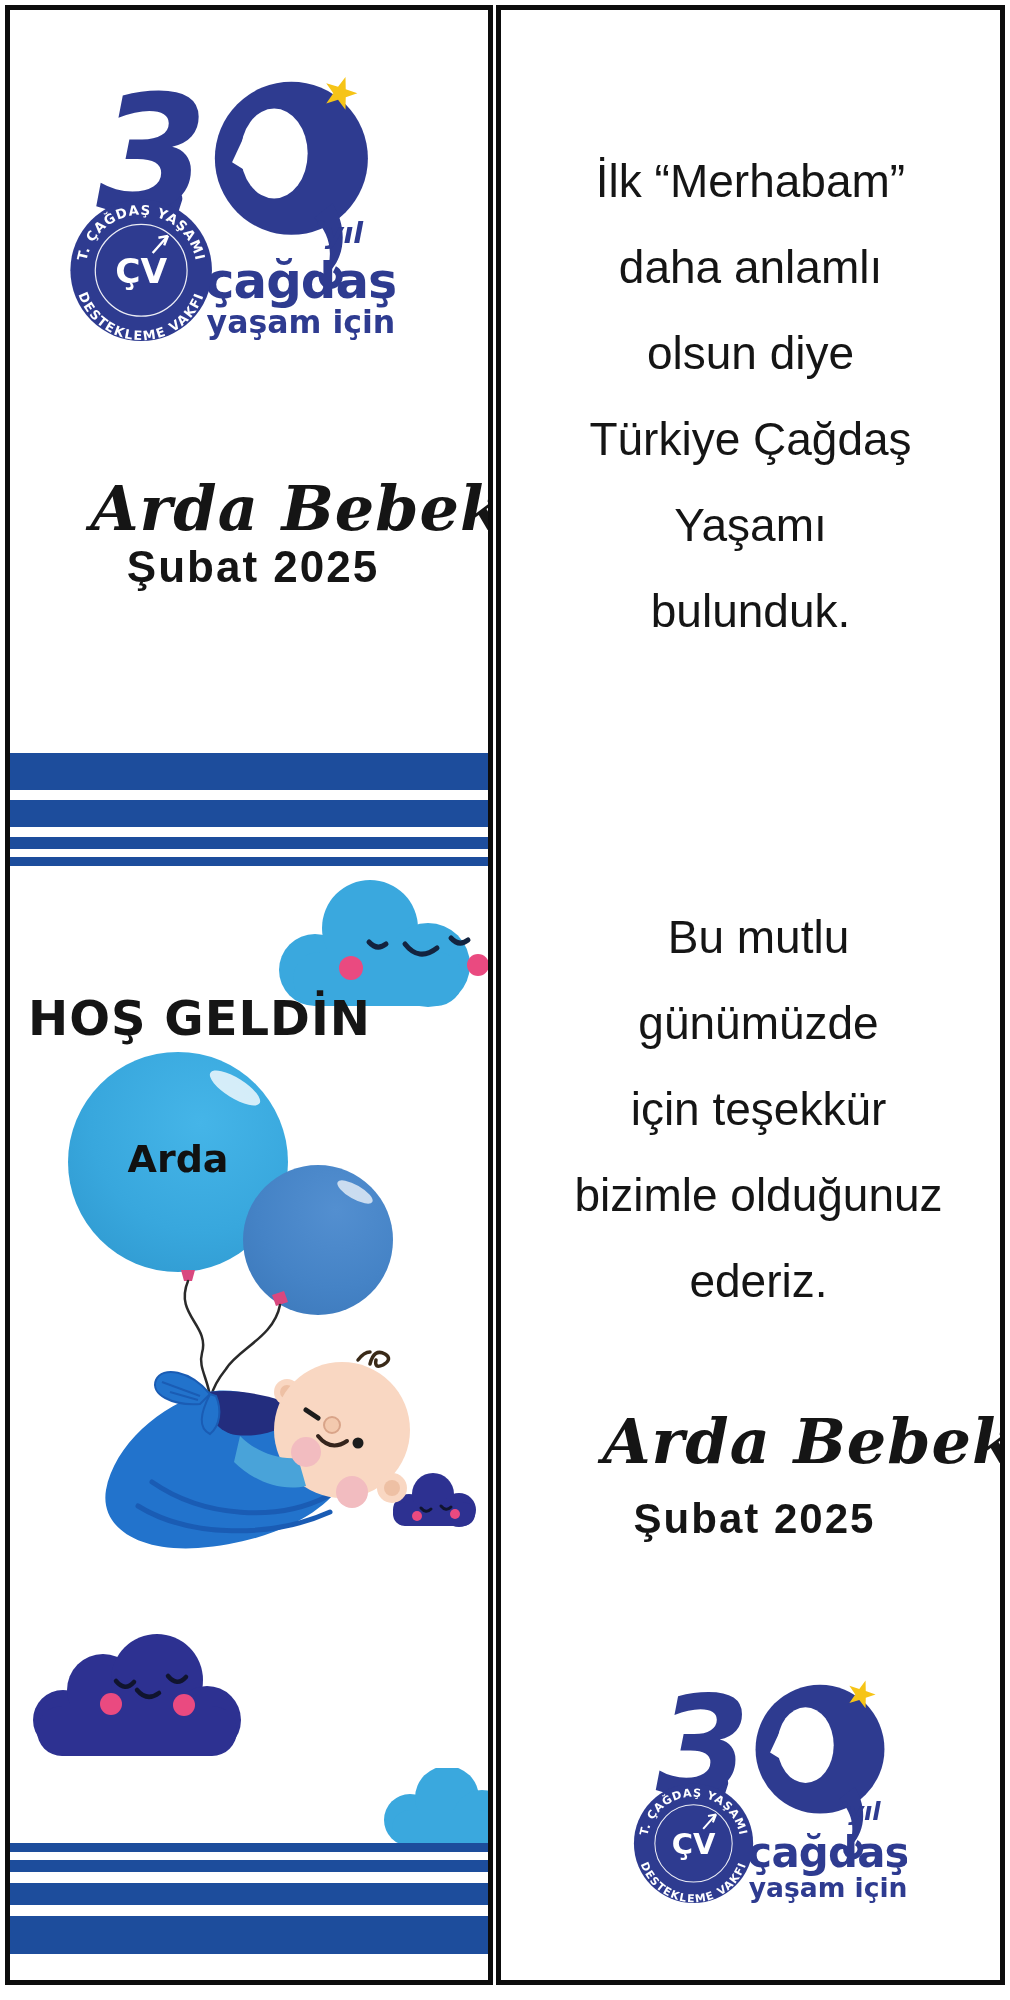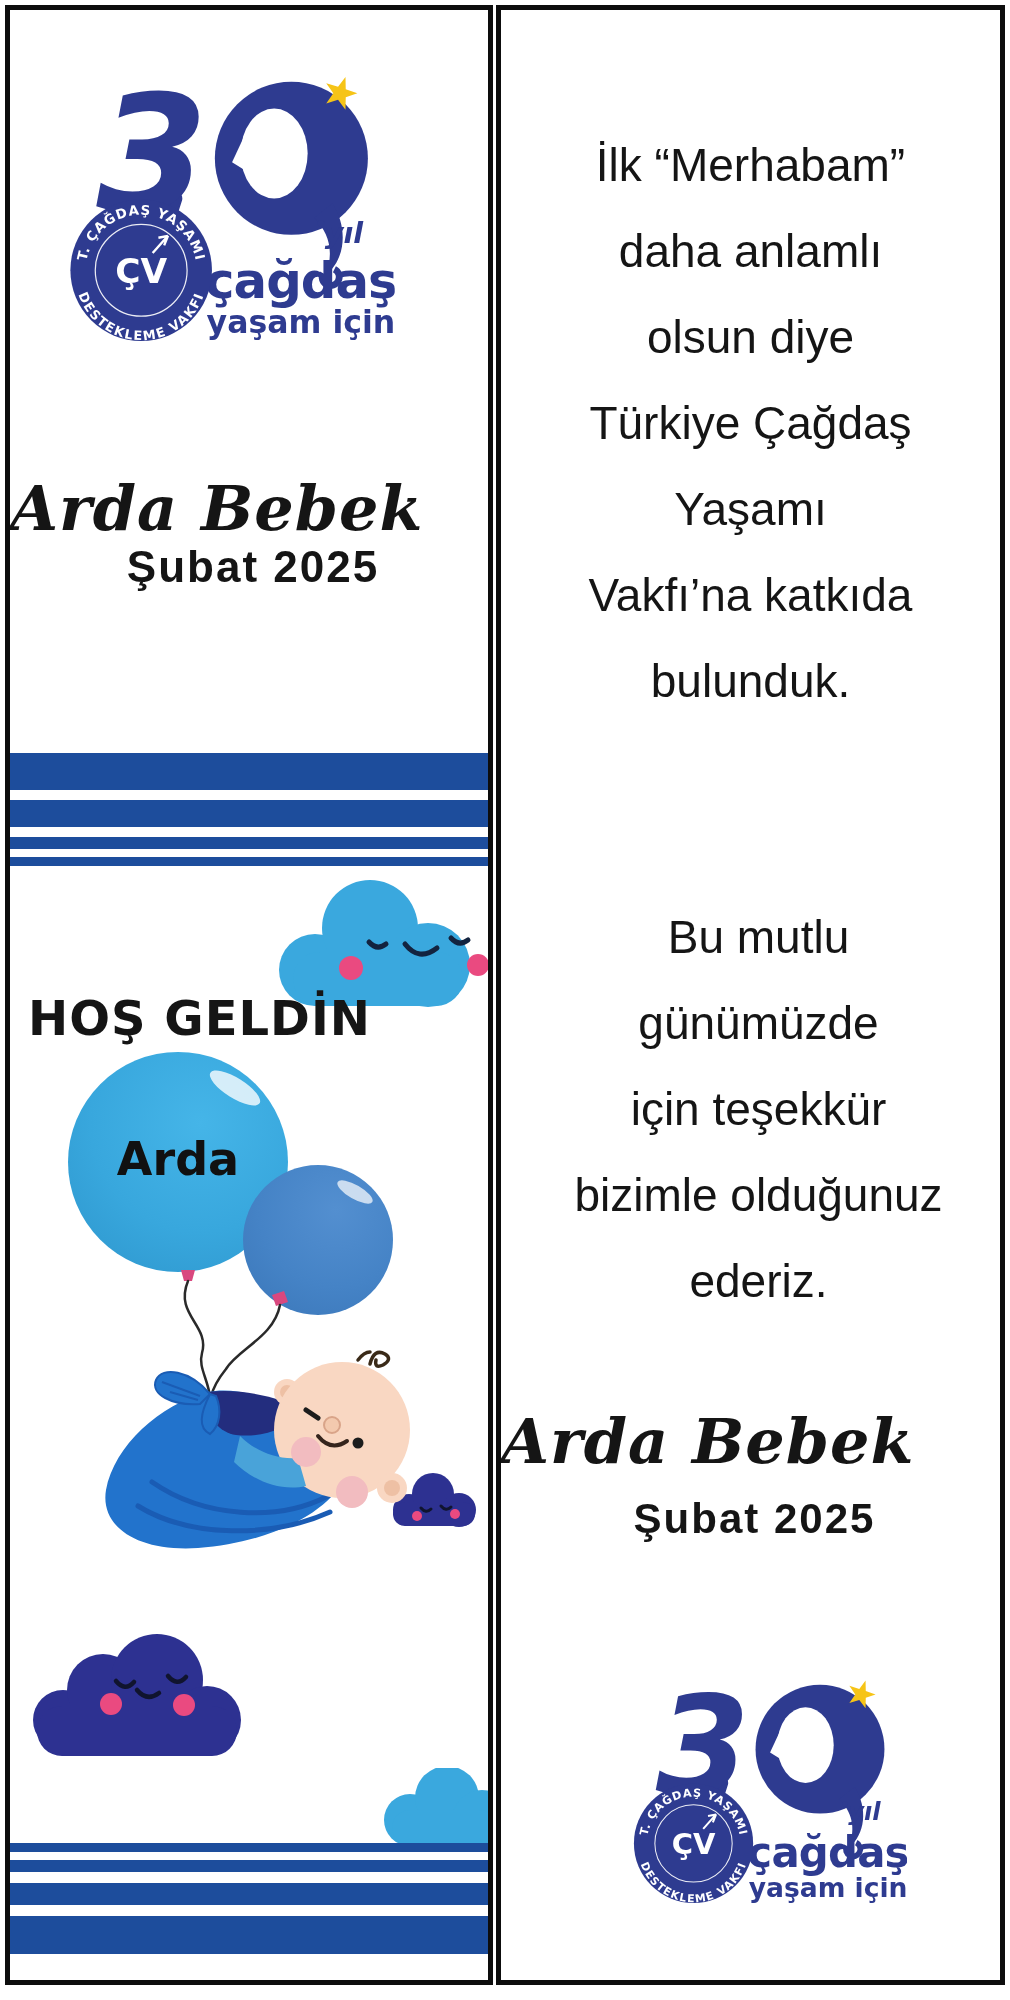--- a/index.html
+++ b/index.html
@@ -13,21 +13,21 @@
   .panel{position:absolute;top:5px;height:1980px;background:#fff;border:5px solid #0d0d0d;overflow:hidden;}
   .panel.left{left:5px;width:488px;}
   .panel.right{left:496px;width:509px;}
 
   svg text{font-family:"DejaVu Sans",sans-serif;}
 
   .logo{position:absolute;}
   .logo-top{left:40px;top:45px;width:345px;height:287px;}
   .logo-bottom{left:116px;top:1652px;width:290px;height:242px;}
 
-  .name-script{position:absolute;left:0;width:100%;text-align:left;
+  .name-script{position:absolute;left:16px;width:100%;text-align:right;
     font-family:"DejaVu Serif",serif;font-style:italic;font-weight:bold;
     font-size:62px;letter-spacing:1px;color:var(--ink);}
   .left-name{top:462px;}
   .right-name{top:1395px;}
 
   .date-comic{position:absolute;left:4px;width:100%;text-align:center;
     font-family:Liberation Sans, sans-serif;font-weight:bold;letter-spacing:2px;color:var(--ink);}
   .left-date{top:532px;font-size:44px;}
   .right-date{top:1485px;font-size:42px;}
 
@@ -49,33 +49,33 @@
 
   .balloon{position:absolute;border-radius:50%;}
   .balloon-big{left:58px;top:1042px;width:220px;height:220px;
     background:radial-gradient(circle at 60% 32%,#45b5e8,#38a7dd 55%,#2d95cc);
     display:flex;align-items:center;justify-content:center;z-index:2;}
   .balloon-small{left:233px;top:1155px;width:150px;height:150px;
     background:radial-gradient(circle at 62% 30%,#538fd0,#4583c6 55%,#3a76b8);z-index:3;}
   .hl{position:absolute;border-radius:50%;background:rgba(255,255,255,.78);}
   .hl-big{left:138px;top:26px;width:58px;height:20px;transform:rotate(32deg);}
   .hl-small{left:92px;top:20px;width:40px;height:14px;transform:rotate(30deg);background:rgba(255,255,255,.7);}
-  .balloon-label{font-family:"DejaVu Sans",sans-serif;font-weight:bold;font-size:46px;color:#111;margin-top:-6px;}
+  .balloon-label{font-family:"DejaVu Sans",sans-serif;font-weight:bold;font-size:38px;color:#111;margin-top:-6px;}
 
   .art{position:absolute;}
   .cloud1{left:255px;top:860px;width:225px;height:150px;}
   .strings{left:140px;top:1255px;width:140px;height:140px;z-index:4;}
   .bundle{left:30px;top:1320px;width:370px;height:235px;z-index:5;}
   .cloud-tiny{left:373px;top:1458px;width:100px;height:62px;}
   .cloud-navy{left:5px;top:1608px;width:235px;height:150px;}
   .cloud-part{left:362px;top:1758px;width:125px;height:80px;}
 
   .msg{position:absolute;left:0;width:100%;text-align:center;color:var(--ink);
     font-size:46px;line-height:86px;font-family:"Liberation Sans",sans-serif;}
-  .msg1{top:112px;}
+  .msg1{top:128px;}
   .msg2{top:884px;padding-left:16px;}
 </style>
 </head>
 <body>
 
 <svg width="0" height="0" style="position:absolute">
   <defs>
     <symbol id="cydv-logo" viewBox="0 0 360 300">
       <path d="M130,150 C120,185 108,200 88,212" style="stroke:var(--logo-blue)" stroke-width="16" fill="none" stroke-linecap="round"></path>
       <text x="48" y="162" font-size="168" font-weight="bold" font-style="italic" style="fill:var(--logo-blue)">3</text>
@@ -240,21 +240,20 @@
     </div>
   </section>
 
   <section class="panel right">
     <div class="msg msg1">
       <div>İlk “Merhabam”</div>
       <div>daha anlamlı</div>
       <div>olsun diye</div>
       <div>Türkiye Çağdaş</div>
       <div>Yaşamı</div>
-      <div>Vakfı’na katkıda</div>
       <div>bulunduk.</div>
     </div>
     <div class="msg msg2">
       <div>Bu mutlu</div>
       <div>günümüzde</div>
       <div>için teşekkür</div>
       <div>bizimle olduğunuz</div>
       <div>ederiz.</div>
     </div>
     <div class="name-script right-name">Arda Bebek</div>

